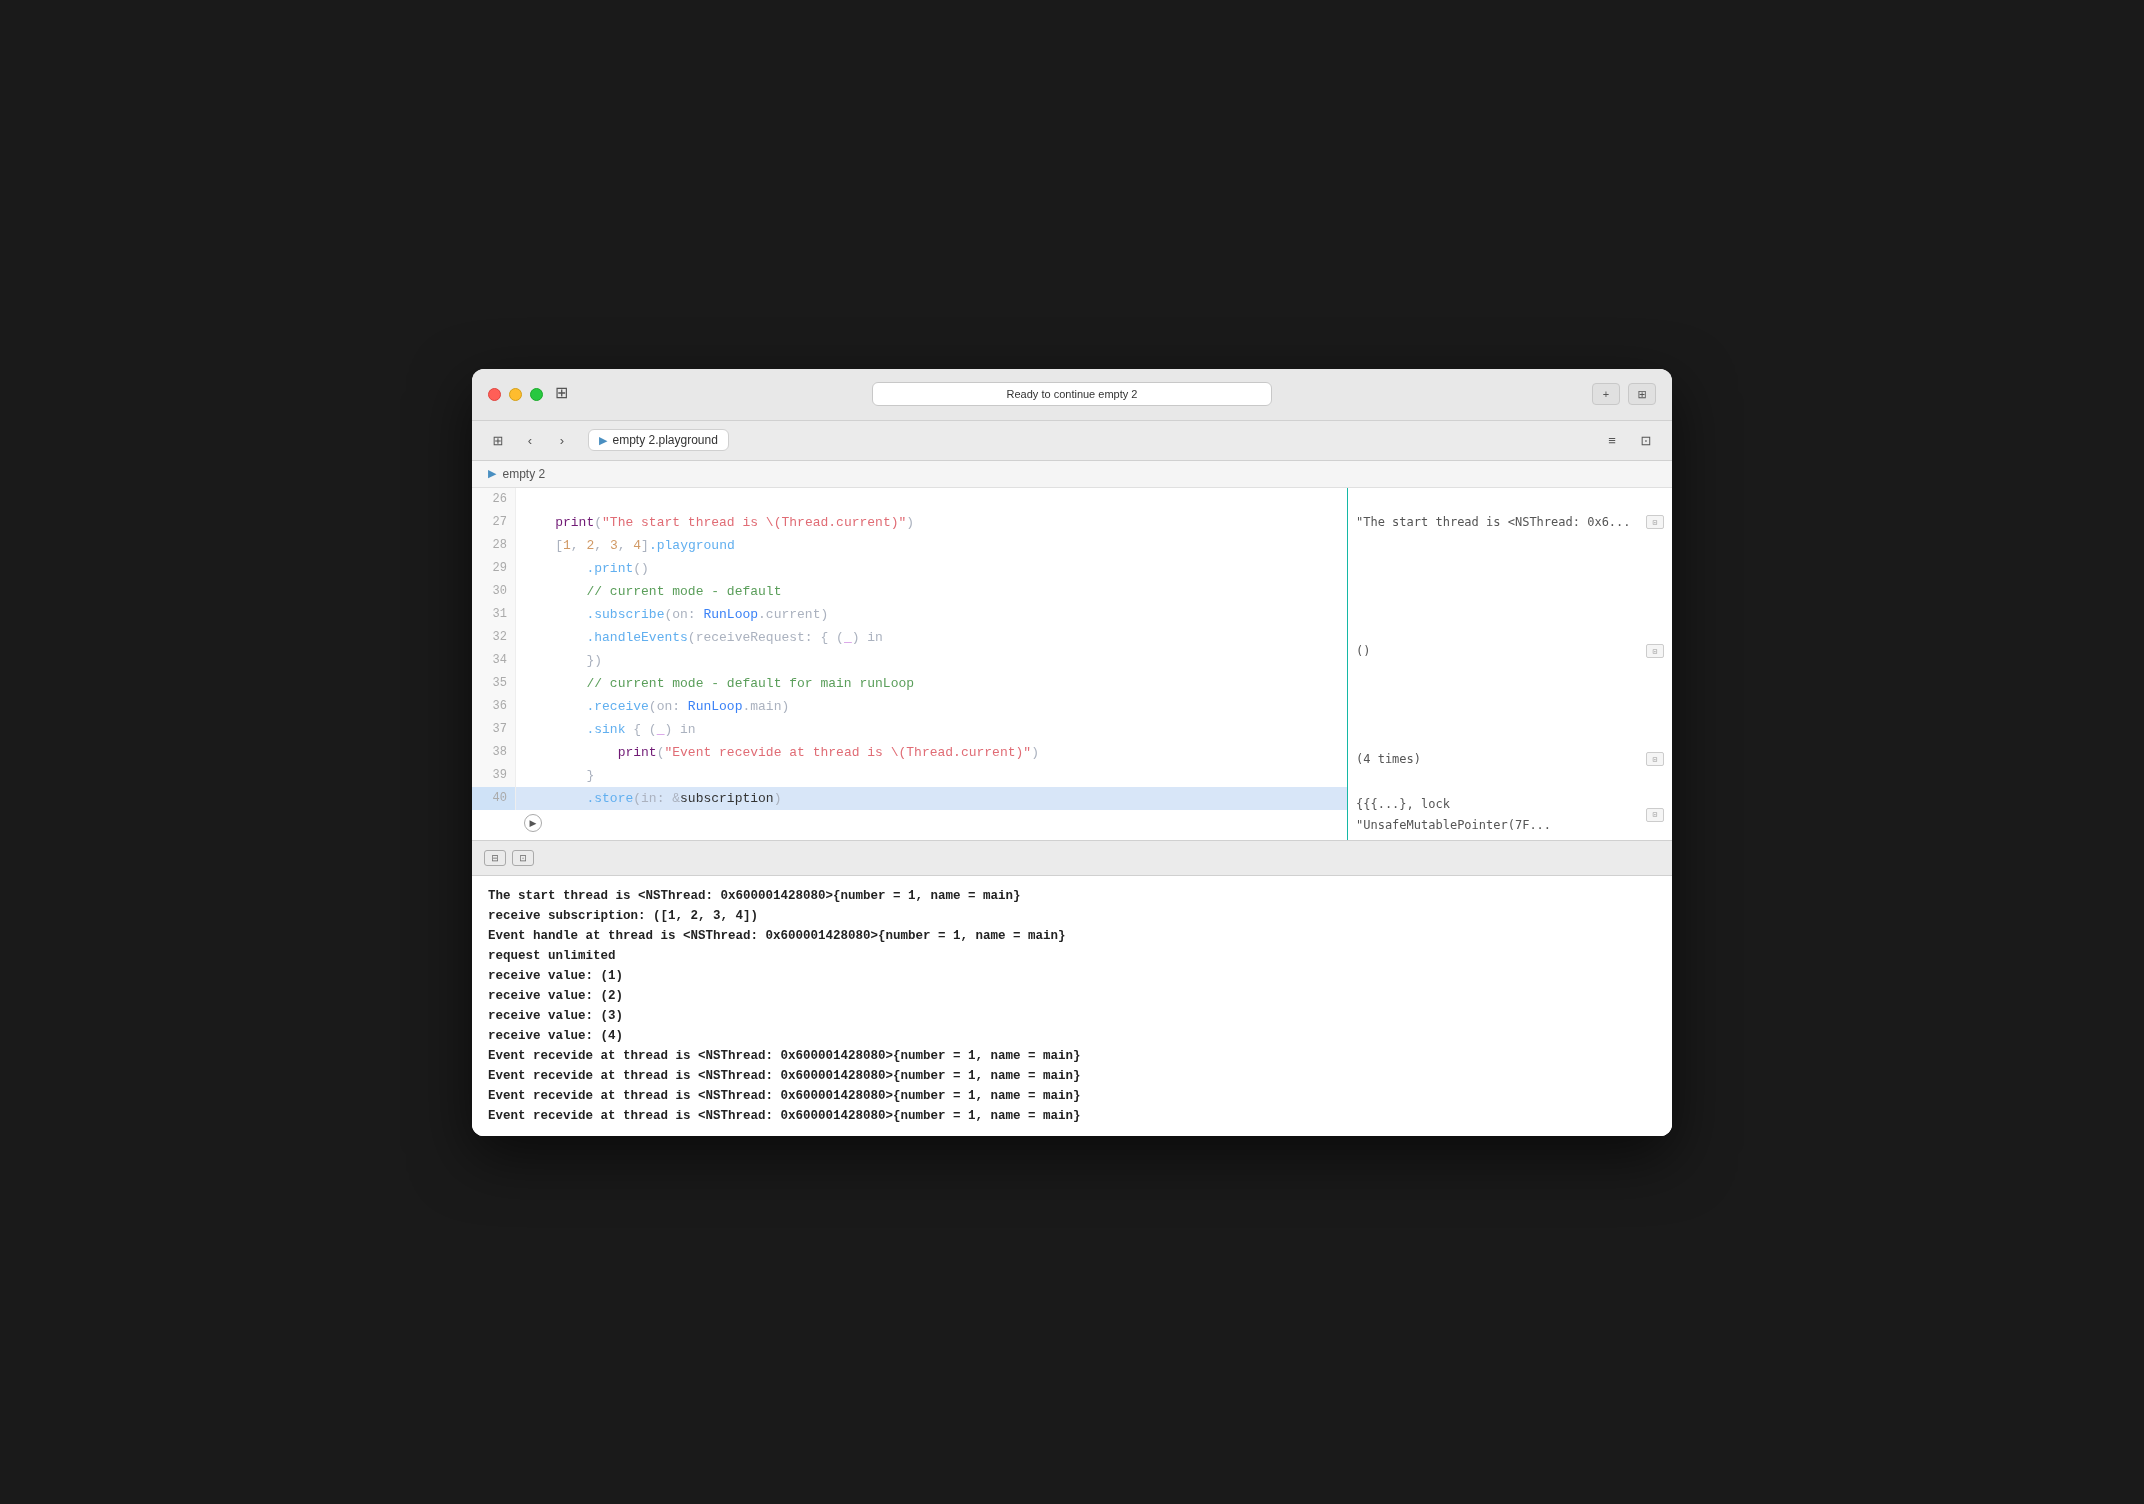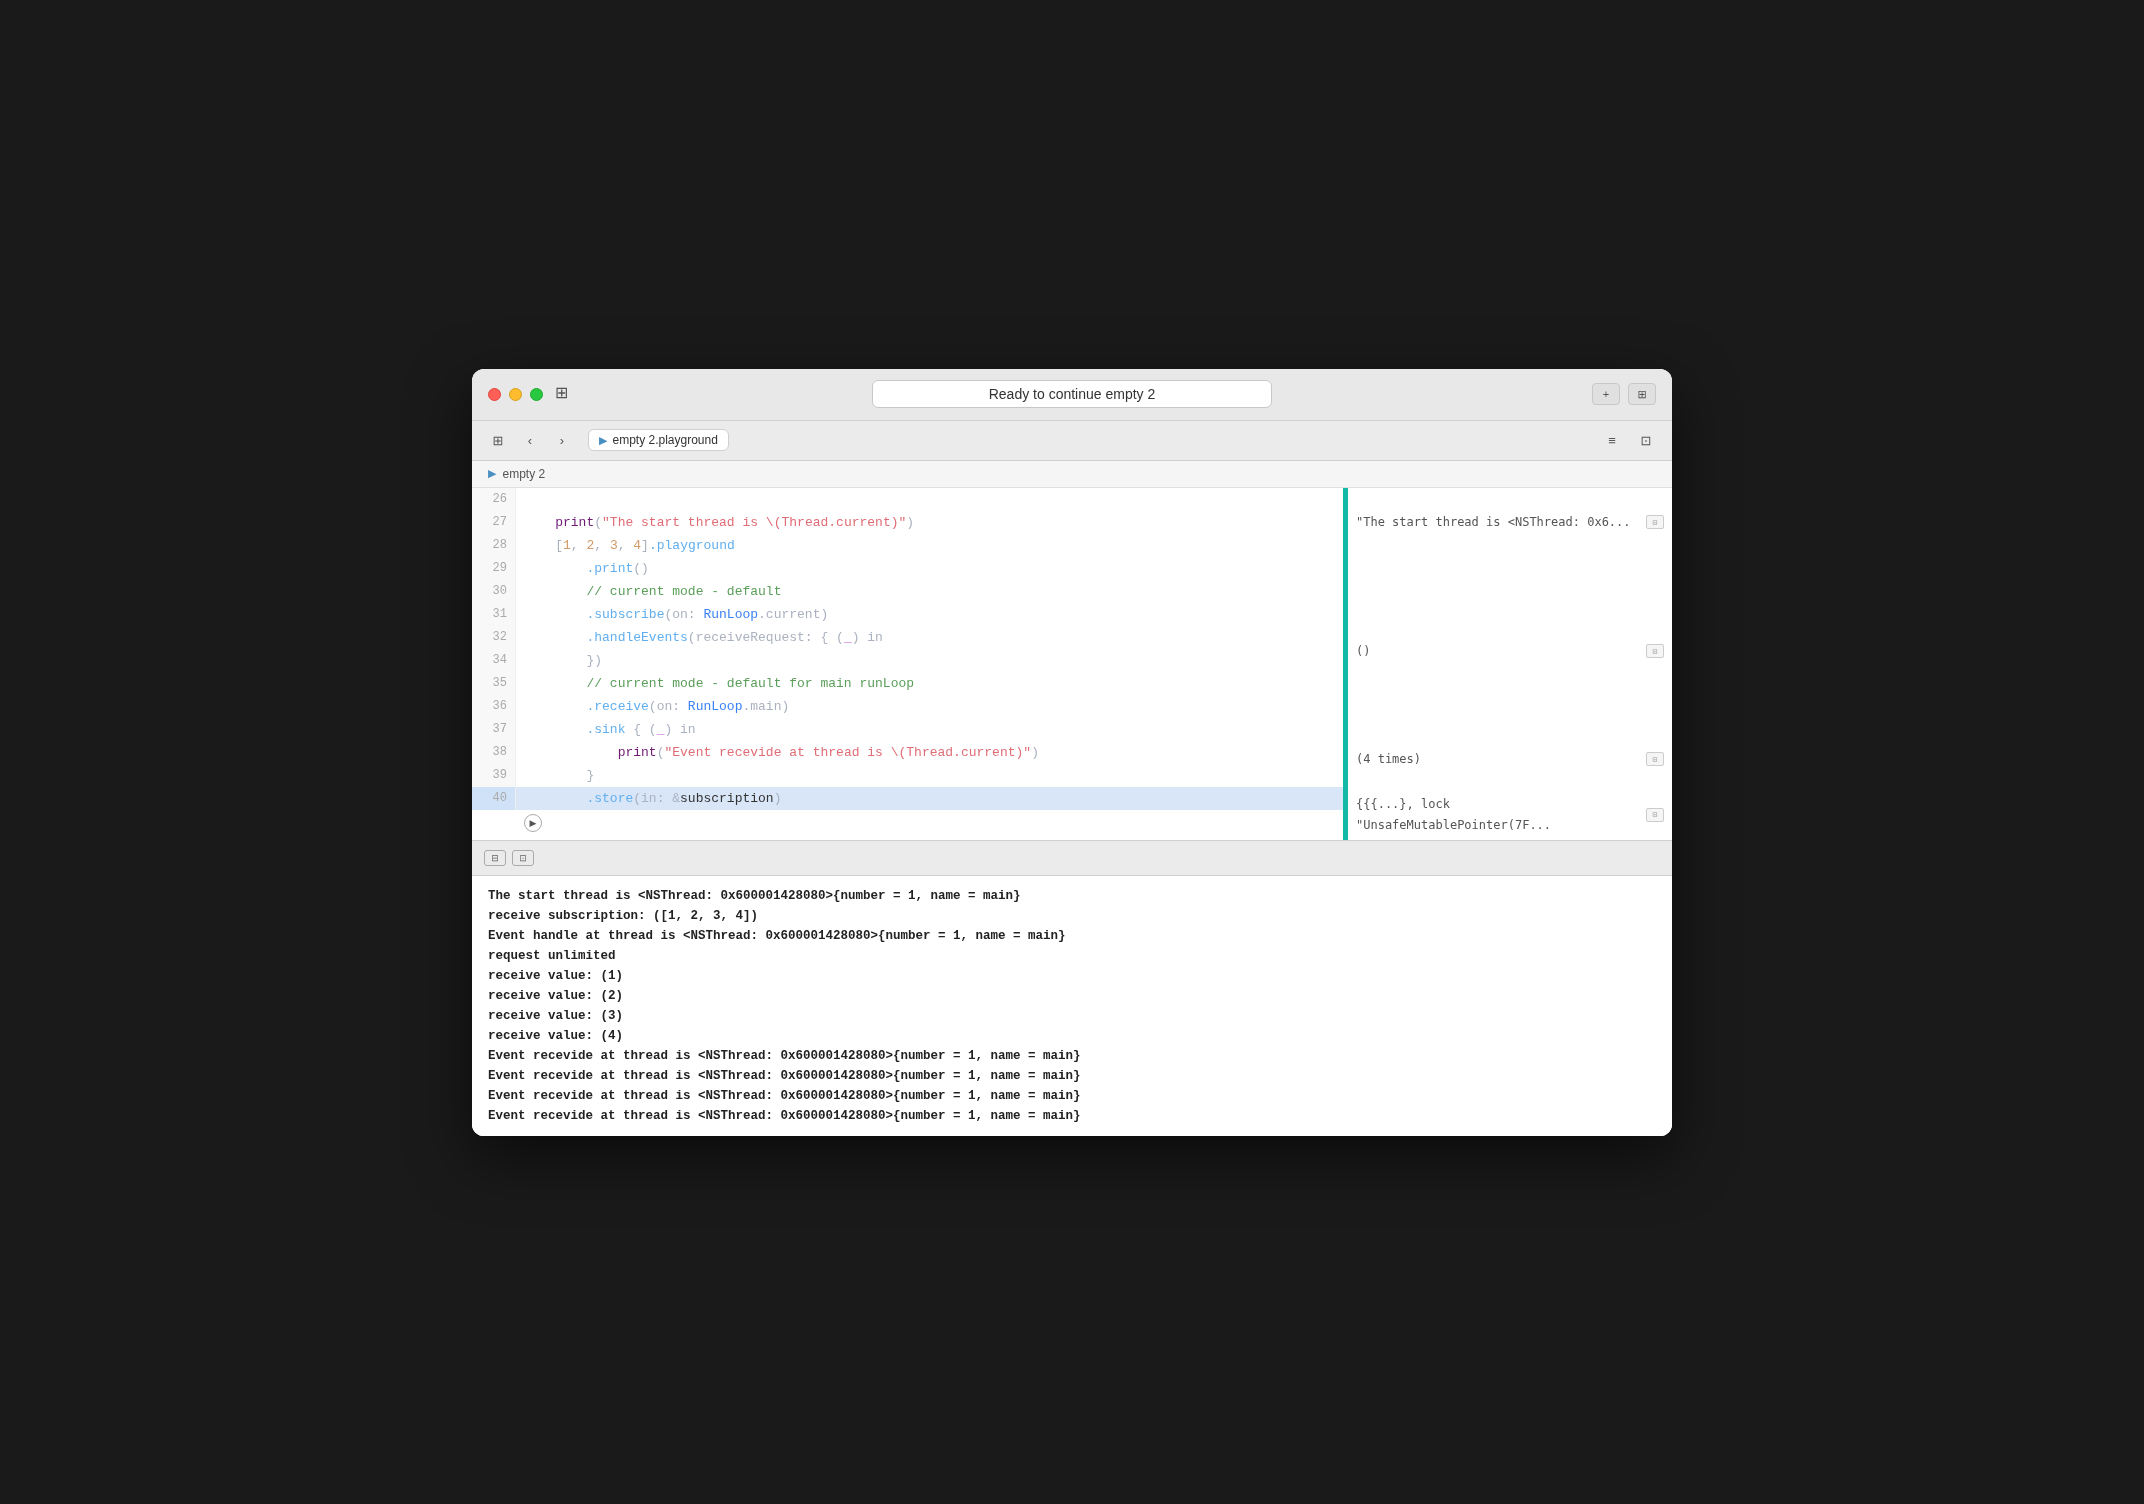--- a/index.html
+++ b/index.html
@@ -44,21 +44,21 @@
     .title-bar-center {
       position: absolute;
       left: 50%;
       transform: translateX(-50%);
     }
     .address-bar {
       background: #fff;
       border: 1px solid #c8c8c8;
       border-radius: 6px;
       padding: 5px 16px;
-      font-size: 14px;
+      font-size: 11px;
       color: #333;
       width: 400px;
       text-align: center;
     }
     .title-bar-right {
       margin-left: auto;
       display: flex;
       gap: 8px;
     }
     .tb-btn {
@@ -146,21 +146,21 @@
       background: #fff;
     }
     
     .code-container {
       display: flex;
       min-height: 340px;
     }
     .code-editor {
       flex: 0 0 73%;
       background: #fff;
-      border-right: 5px solid #14b8a6;
+      border-right: 1px solid #14b8a6;
       overflow: hidden;
       font-family: 'SF Mono', 'Menlo', 'Monaco', 'Courier New', monospace;
       font-size: 13px;
     }
     .code-line {
       display: flex;
       align-items: stretch;
       min-height: 21px;
     }
     .code-line.active-line {

